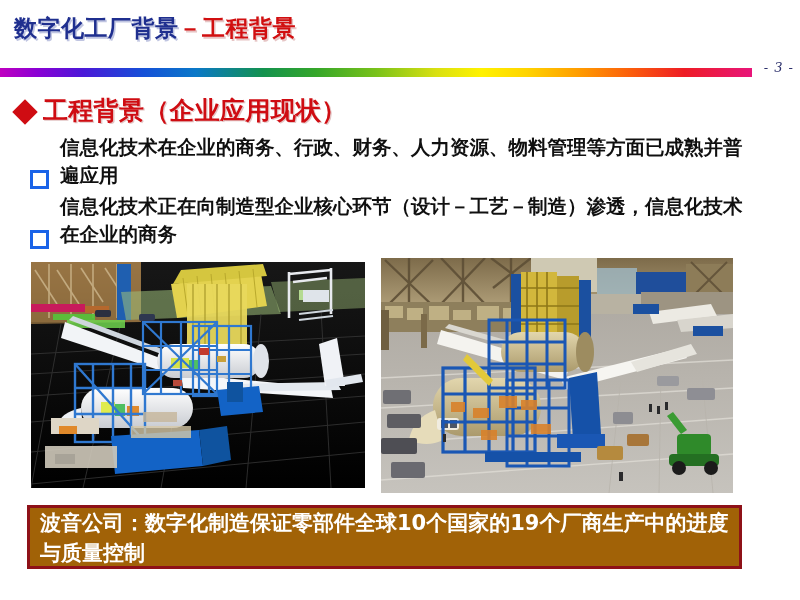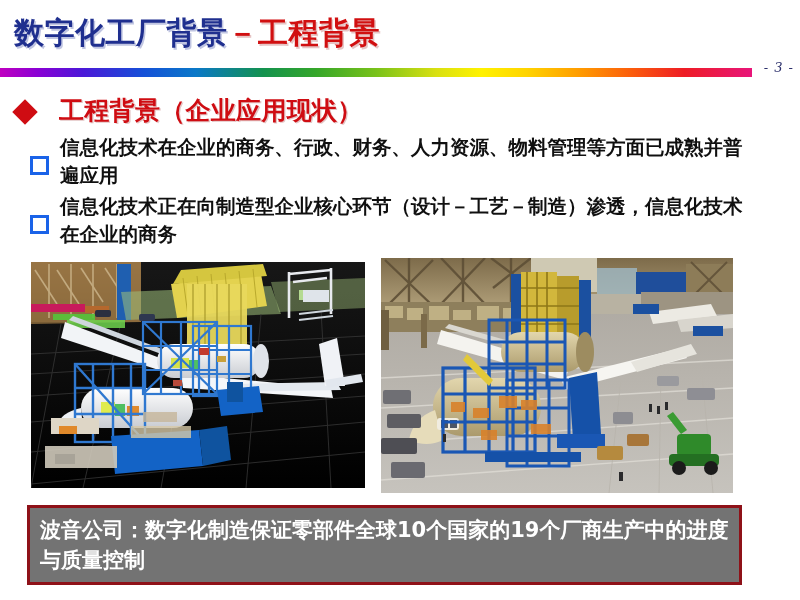--- a/index.html
+++ b/index.html
@@ -17,21 +17,21 @@
     background: #ffffff;
     overflow: hidden;
   }
 
   
   #title-row {
     position: absolute;
     left: 14px;
     top: 16px;
     white-space: nowrap;
-    font-size: 30px;
+    font-size: 23px;
     font-weight: bold;
     letter-spacing: 0.5px;
     line-height: 1.1;
     text-align: center;
   }
   .title-blue {
     color: #1f2f8f;
     text-shadow: 1.5px 1.5px 0 rgba(140,150,200,0.55);
   }
   .title-red {
@@ -93,33 +93,32 @@
     transform: rotate(45deg);
     flex: 0 0 auto;
     margin-top: 2px;
   }
   #heading-text {
     font-size: 25px;
     font-weight: bold;
     color: #cf0c12;
     text-shadow: 1.3px 1.3px 0 rgba(200,140,140,0.5);
     letter-spacing: 0.3px;
-    margin-left: 16px;
   }
 
   
   #bullets {
     position: absolute;
     left: 30px;
     top: 134px;
     width: 745px;
   }
   .bullet-row {
     display: flex;
-    align-items: center;
+    align-items: flex-end;
     gap: 11px;
     margin-bottom: 4px;
   }
   .sq-bullet {
     flex: 0 0 auto;
     width: 13px;
     height: 13px;
     border: 3px solid #1a63e8;
     background: #ffffff;
     margin-top: 7px;
@@ -153,25 +152,25 @@
     background: #8a7f63;
   }
   .photo svg { display: block; width: 100%; height: 100%; }
 
   
   #caption-box {
     position: absolute;
     left: 27px;
     top: 505px;
     width: 715px;
-    height: 80px;
-    background: #737373;
+    height: 64px;
+    background: #a16207;
     border: 3px solid #8e1118;
     box-sizing: border-box;
-    padding: 7px 10px 0 10px;
+    padding: 0 10px 0 10px;
   }
   #caption-text {
     color: #ffffff;
     font-size: 21px;
     font-weight: bold;
     line-height: 1.45;
     letter-spacing: 0px;
   }
 </style>
 </head>

